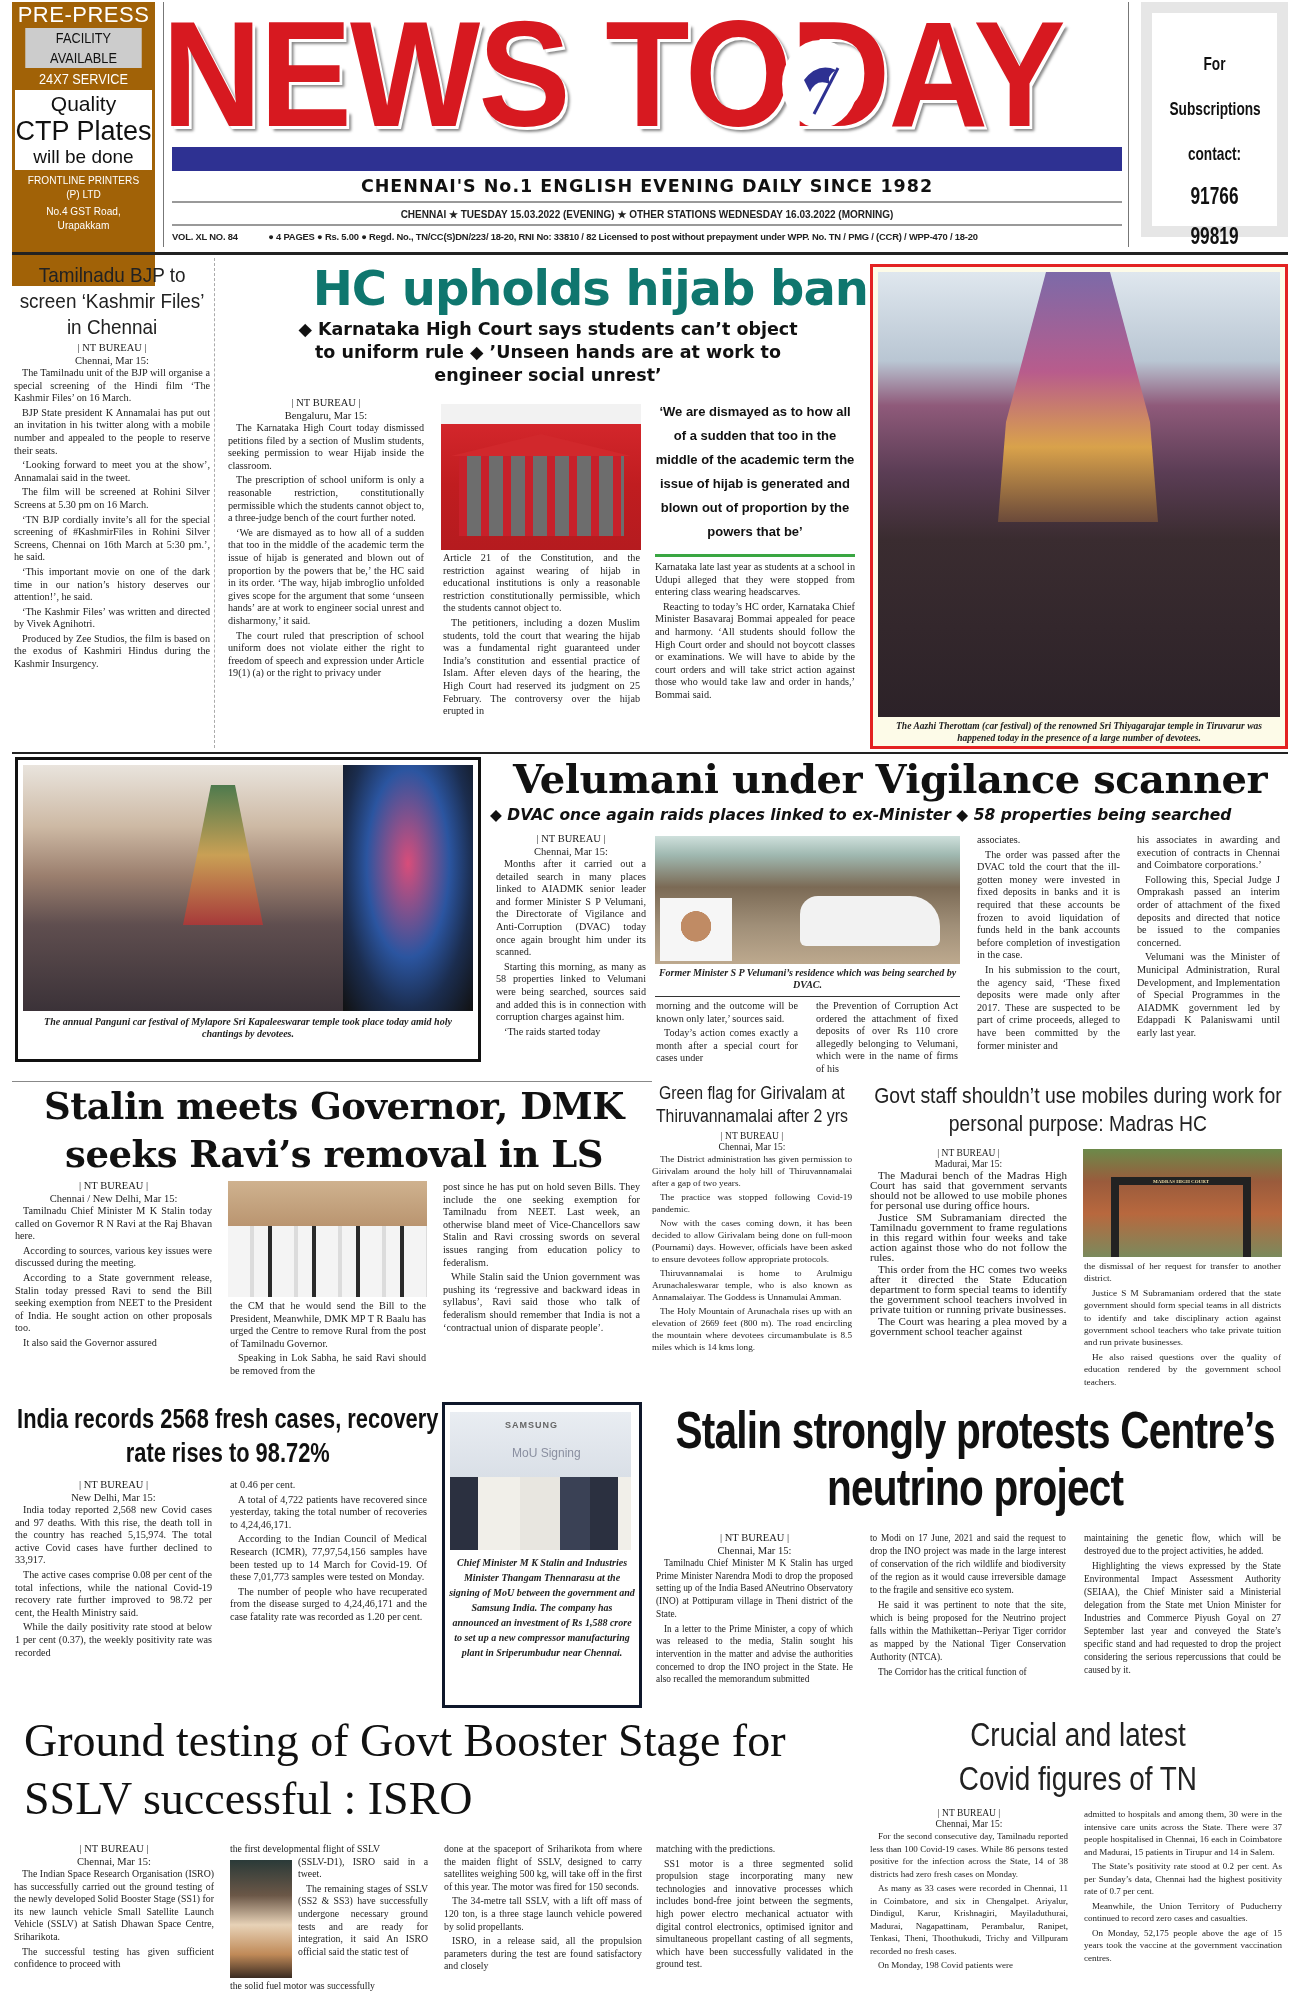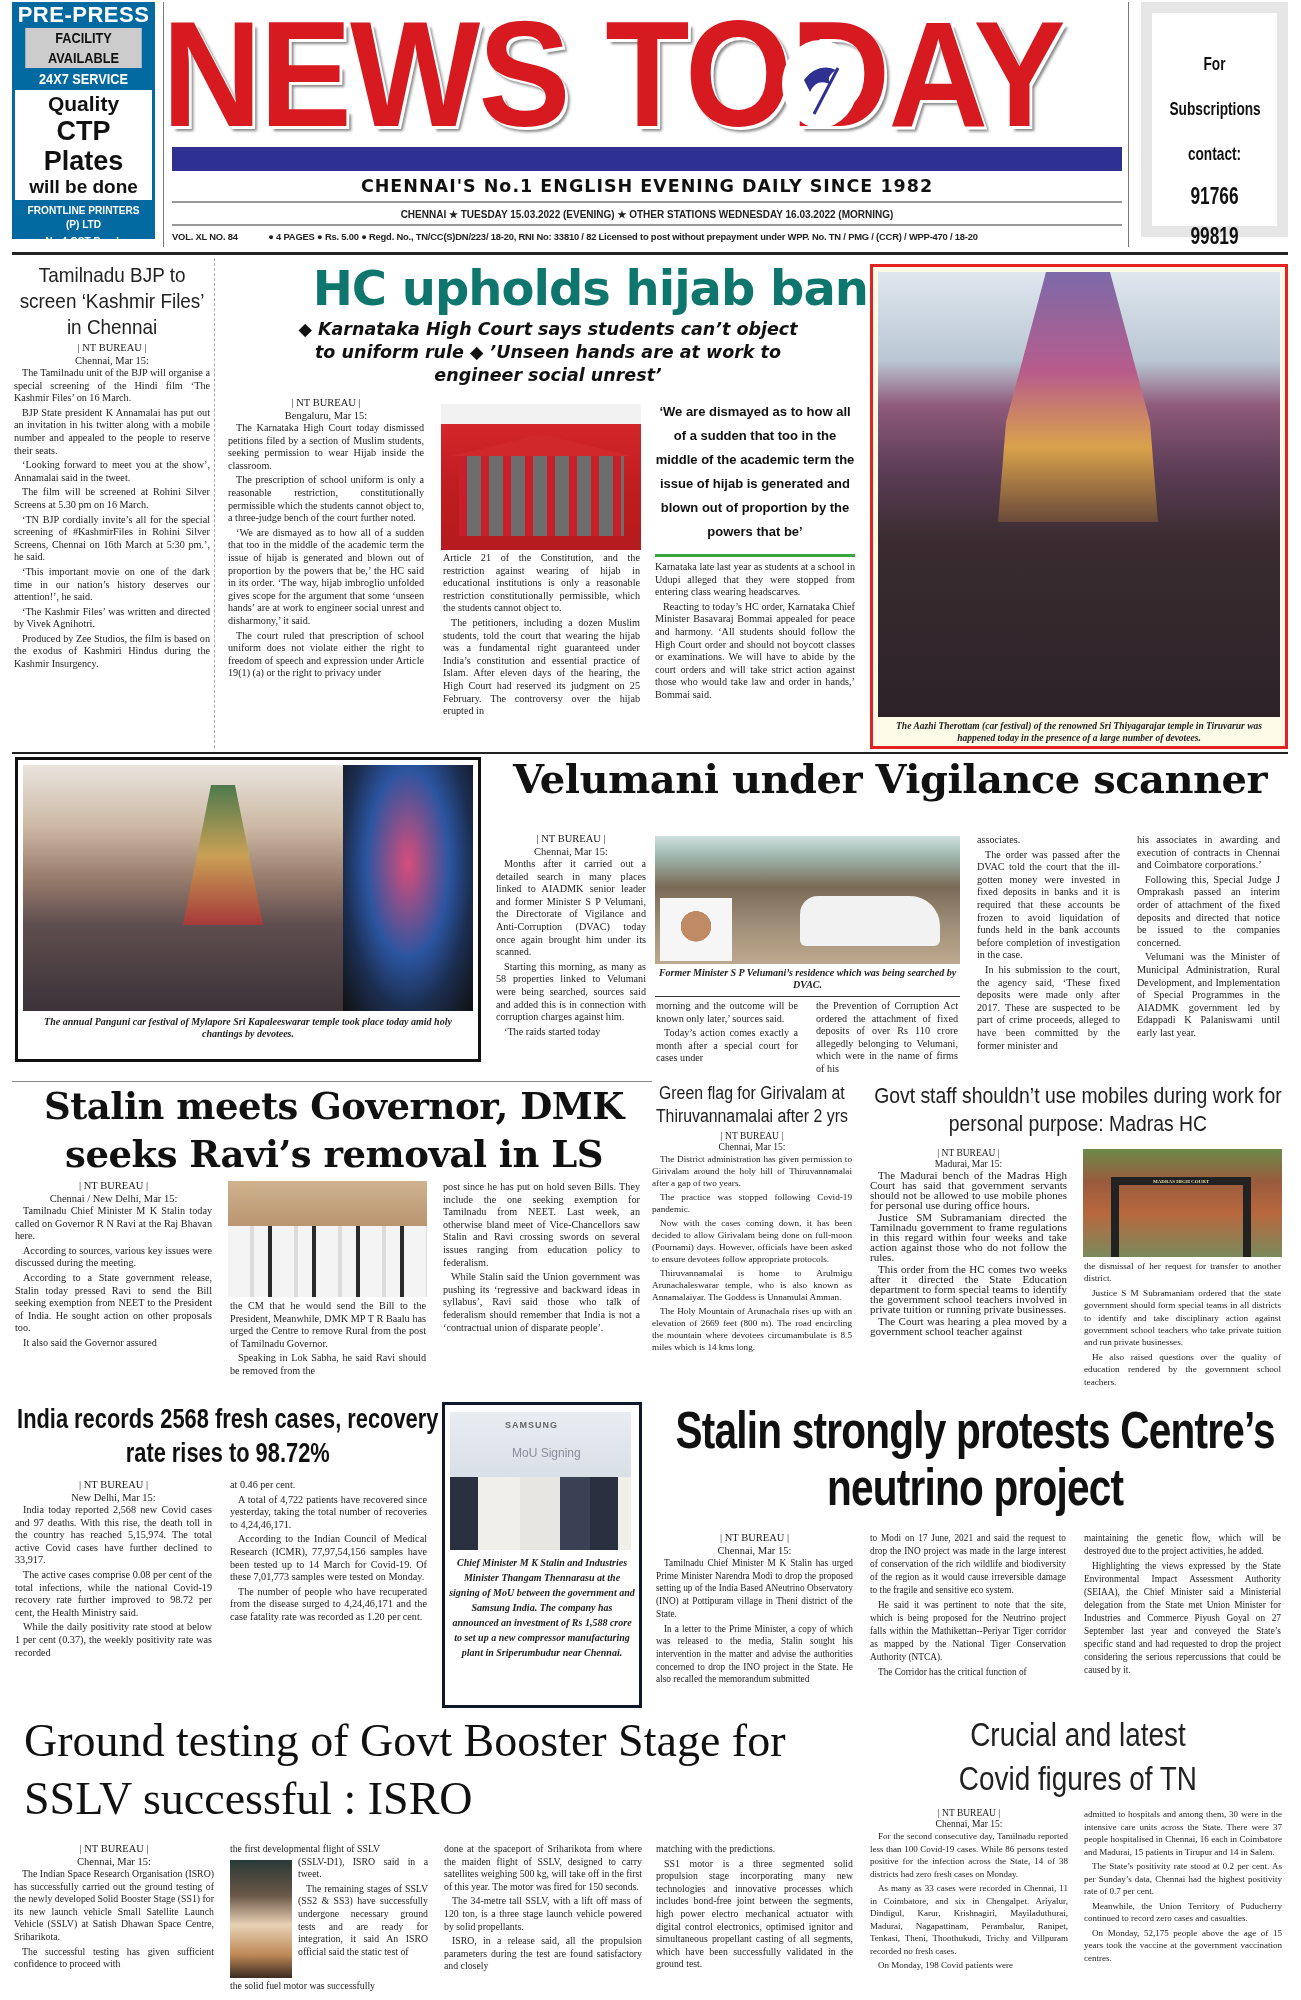--- a/index.html
+++ b/index.html
@@ -5,21 +5,21 @@
 *{box-sizing:border-box;margin:0;padding:0}
 body{width:1301px;height:2000px;background:#fff;font-family:"DejaVu Serif",serif;color:#1a1a1a;position:relative;overflow:hidden}
 .abs{position:absolute}
 .txt{font-family:"Liberation Serif",serif;font-size:10.2px;line-height:12.6px;text-align:justify;color:#222}
 .txt p{text-indent:8px;margin-bottom:2px}
 .byline{font-family:"Liberation Serif",serif;font-size:10.5px;line-height:12.5px;text-align:center;color:#222}
 .cond{font-family:"Liberation Sans",sans-serif;transform-origin:left top}
 .photo{overflow:hidden}
 .caption-it{font-family:"Liberation Serif",serif;font-style:italic;font-weight:bold;font-size:10px;line-height:12px;text-align:center;color:#222}
 
-#ad{left:12px;top:2px;width:143px;height:237px;background:#0369a1;color:#fff;text-align:center;font-family:"Liberation Sans",sans-serif;font-weight:bold;overflow:hidden}
+#ad{left:12px;top:2px;width:143px;height:284px;background:#a16207;color:#fff;text-align:center;font-family:"Liberation Sans",sans-serif;font-weight:normal;overflow:hidden}
 #ad .l1{font-size:22px;line-height:26px;letter-spacing:0.5px}
 #ad .l2{background:#ccc;color:#111;font-size:15px;line-height:20px;margin:0 3px;transform:scaleX(.85)}
 #ad .l3{font-size:15px;line-height:22px;transform:scaleX(.85)}
 #ad .white{background:#fff;color:#111;margin:0 3px;padding:2px 0}
 #ad .white .a{font-size:21px;line-height:24px}
 #ad .white .b{font-size:27px;line-height:30px}
 #ad .white .c{font-size:19px;line-height:22px}
 #ad .foot{font-size:11.5px;line-height:14px;padding-top:3px;transform:scaleX(.88)}
 
 #logo{left:162px;top:4px;width:960px;height:140px}
@@ -98,21 +98,21 @@
     <p>‘TN BJP cordially invite’s all for the special screening of #KashmirFiles in Rohini Silver Screens, Chennai on 16th March at 5:30 pm.’, he said.</p>
     <p>‘This important movie on one of the dark time in our nation’s history deserves our attention!’, he said.</p>
     <p>‘The Kashmir Files’ was written and directed by Vivek Agnihotri.</p>
     <p>Produced by Zee Studios, the film is based on the exodus of Kashmiri Hindus during the Kashmir Insurgency.</p>
   </div>
 </div>
 <div class="abs" style="left:214px;top:258px;width:1px;height:490px;border-left:1px dashed #aaa"></div>
 
 <div class="abs" style="left:228px;top:258px;width:640px">
   <div style="font-family:'DejaVu Sans',sans-serif;font-weight:bold;font-size:48px;line-height:60px;text-align:right;color:#0f766e;letter-spacing:-1px">HC upholds hijab ban</div>
-  <div style="font-family:'DejaVu Sans',sans-serif;font-weight:bold;font-style:italic;font-size:17.5px;line-height:23px;text-align:center;color:#111;padding:0 60px">◆ Karnataka High Court says students can’t object to uniform rule ◆ ’Unseen hands are at work to engineer social unrest’</div>
+  <div style="font-family:'DejaVu Sans',sans-serif;font-weight:bold;font-size:17.5px;line-height:23px;text-align:center;color:#111;padding:0 60px">◆ Karnataka High Court says students can’t object to uniform rule ◆ ’Unseen hands are at work to engineer social unrest’</div>
 </div>
 <div class="abs" style="left:228px;top:397px;width:196px">
   <div class="byline">| NT BUREAU |</div>
   <div class="byline">Bengaluru, Mar 15:</div>
   <div class="txt">
     <p>The Karnataka High Court today dismissed petitions filed by a section of Muslim students, seeking permission to wear Hijab inside the classroom.</p>
     <p>The prescription of school uniform is only a reasonable restriction, constitutionally permissible which the students cannot object to, a three-judge bench of the court further noted.</p>
     <p>‘We are dismayed as to how all of a sudden that too in the middle of the academic term the issue of hijab is generated and blown out of proportion by the powers that be,’ the HC said in its order. ‘The way, hijab imbroglio unfolded gives scope for the argument that some ‘unseen hands’ are at work to engineer social unrest and disharmony,’ it said.</p>
     <p>The court ruled that prescription of school uniform does not violate either the right to freedom of speech and expression under Article 19(1) (a) or the right to privacy under</p>
   </div>
@@ -148,20 +148,21 @@
 <div class="abs" style="left:15px;top:757px;width:466px;height:305px;border:3px solid #111;background:#fff">
   <div class="photo" style="position:absolute;left:5px;top:5px;width:450px;height:246px;background:linear-gradient(180deg,#e9e4dd 0%,#cdb9a4 25%,#9b7f6e 45%,#5f4e4f 65%,#3b3238 100%)">
     <div style="position:absolute;left:160px;top:20px;width:80px;height:140px;background:linear-gradient(180deg,#4e7a4d,#c9a055,#a63a3a);clip-path:polygon(35% 0,65% 0,100% 100%,0 100%)"></div>
     <div style="position:absolute;left:320px;top:0;width:130px;height:246px;background:radial-gradient(ellipse at 50% 40%,#d84d7a,#2b55a0 45%,#1b2d4f 70%,#111 100%)"></div>
   </div>
   <div class="caption-it" style="position:absolute;left:5px;top:256px;width:450px">The annual Panguni car festival of Mylapore Sri Kapaleeswarar temple took place today amid holy chantings by devotees.</div>
 </div>
 
 <div class="abs" style="left:490px;top:756px;width:800px">
   <div style="font-family:'DejaVu Serif',serif;font-weight:bold;font-size:40px;line-height:46px;text-align:center;color:#111;letter-spacing:-0.5px">Velumani under Vigilance scanner</div>
+  <div style="font-family:'DejaVu Sans',sans-serif;font-weight:bold;font-style:italic;font-size:15.5px;line-height:22px;color:#111;white-space:nowrap;margin-top:2px">◆ DVAC once again raids places linked to ex-Minister ◆ 58 properties being searched</div>
 </div>
 <div class="abs" style="left:496px;top:833px;width:150px">
   <div class="byline">| NT BUREAU |</div>
   <div class="byline">Chennai, Mar 15:</div>
   <div class="txt">
     <p>Months after it carried out a detailed search in many places linked to AIADMK senior leader and former Minister S P Velumani, the Directorate of Vigilance and Anti-Corruption (DVAC) today once again brought him under its scanned.</p>
     <p>Starting this morning, as many as 58 properties linked to Velumani were being searched, sources said and added this is in connection with corruption charges against him.</p>
     <p>‘The raids started today</p>
   </div>
 </div>

